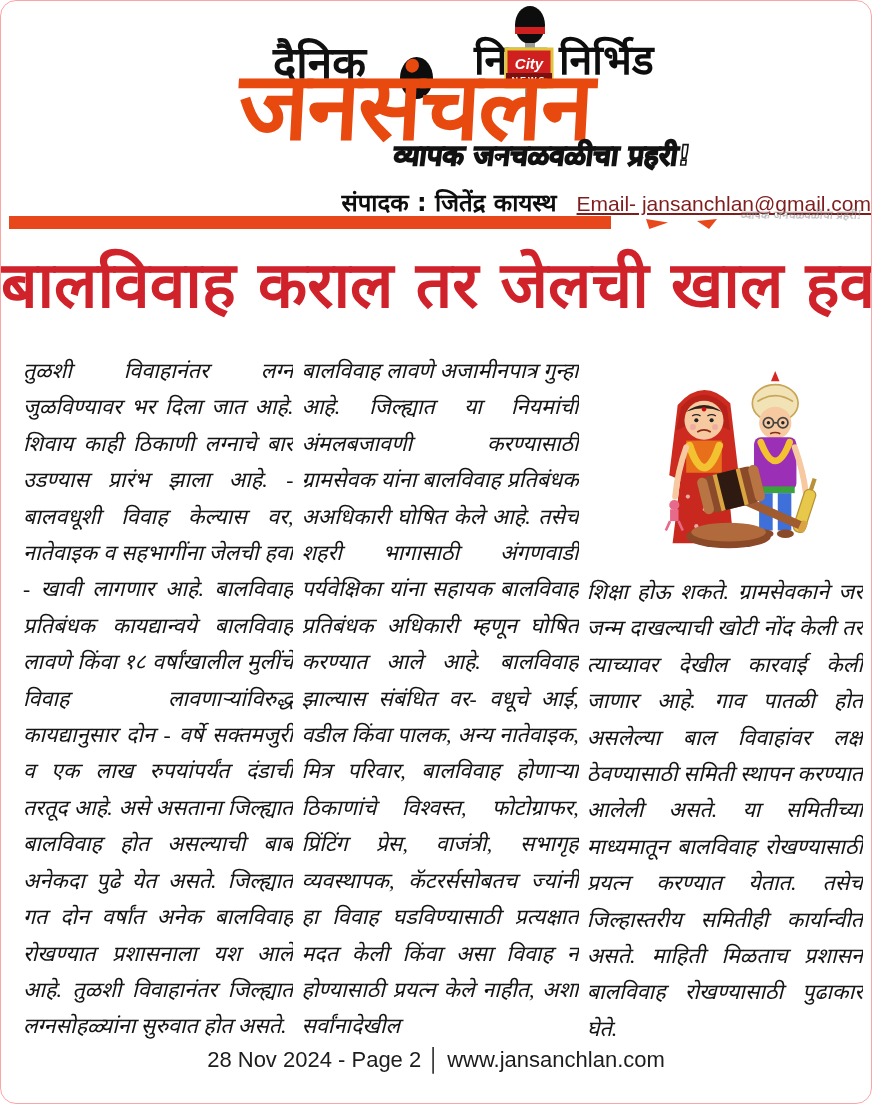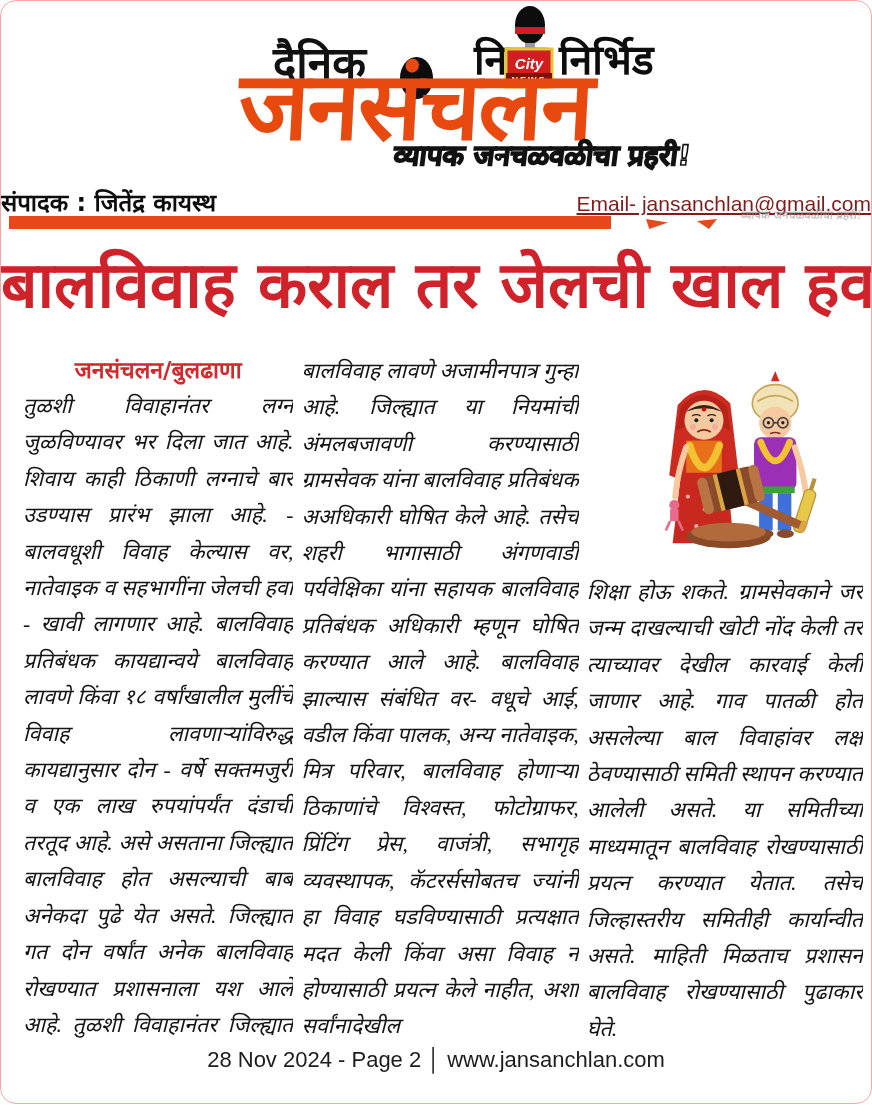--- a/index.html
+++ b/index.html
@@ -29,21 +29,21 @@
     color:#E8490F; white-space:nowrap; transform:skewX(-3deg); line-height:1.2;
     font-family:"DejaVu Sans", sans-serif; letter-spacing:-2px;
   }
   .tagline {
     position:absolute; left:393px; top:134px; font-size:28px; font-weight:800;
     color:#ffffff; -webkit-text-stroke:1.6px #111; transform:skewX(-7deg);
     white-space:nowrap; font-family:"DejaVu Sans", sans-serif;
   }
   .editor-row {
     position:absolute; top:184px; left:0; width:100%; display:flex;
-    justify-content:space-between; align-items:baseline; gap:5px; white-space:nowrap;
+    justify-content:flex-end; align-items:baseline; gap:20px; white-space:nowrap;
   }
   .editor-label { font-size:24px; font-weight:800; color:#0d0d0d;
     font-family:"DejaVu Sans", sans-serif; }
   .editor-email { font-size:21px; color:#7f1d1d;
     font-family:"Liberation Sans", sans-serif;text-decoration:underline; }
   .redbar { position:absolute; left:8px; top:215px; width:602px; height:13px;
     background:#E8461B; }
   .wm-frag { position:absolute; top:218px; height:10px; background:#E8491C; }
   .wm-frag.f1 { left:645px; width:22px; clip-path:polygon(0 0,100% 35%,15% 100%); }
   .wm-frag.f2 { left:696px; width:20px; clip-path:polygon(0 20%,100% 0,60% 100%); }
@@ -118,21 +118,20 @@
   <div class="redbar"></div>
   <div class="wm-frag f1"></div>
   <div class="wm-frag f2"></div>
   <div class="wm-tag">व्यापक जनचळवळीचा प्रहरी!</div>
 
   <div class="headline">बालविवाह कराल तर जेलची खाल हवा!</div>
 
   <div class="columns">
 
     <div class="col col1">
-      <div class="dateline">जनसंचलन/बुलढाणा</div>
       <div class="bodytext">तुळशी विवाहानंतर लग्न जुळविण्यावर भर दिला जात आहे. शिवाय काही ठिकाणी लग्नाचे बार उडण्यास प्रारंभ झाला आहे. - बालवधूशी विवाह केल्यास वर, नातेवाइक व सहभागींना जेलची हवा - खावी लागणार आहे. बालविवाह प्रतिबंधक कायद्यान्वये बालविवाह लावणे किंवा १८ वर्षांखालील मुलींचे विवाह लावणाऱ्यांविरुद्ध कायद्यानुसार दोन - वर्षे सक्तमजुरी व एक लाख रुपयांपर्यंत दंडाची तरतूद आहे. असे असताना जिल्ह्यात बालविवाह होत असल्याची बाब अनेकदा पुढे येत असते. जिल्ह्यात गत दोन वर्षांत अनेक बालविवाह रोखण्यात प्रशासनाला यश आले आहे. तुळशी विवाहानंतर जिल्ह्यात लग्नसोहळ्यांना सुरुवात होत असते.</div>
     </div>
 
     <div class="col col2">
       <div class="bodytext">बालविवाह लावणे अजामीनपात्र गुन्हा आहे. जिल्ह्यात या नियमांची अंमलबजावणी करण्यासाठी ग्रामसेवक यांना बालविवाह प्रतिबंधक अअधिकारी घोषित केले आहे. तसेच शहरी भागासाठी अंगणवाडी पर्यवेक्षिका यांना सहायक बालविवाह प्रतिबंधक अधिकारी म्हणून घोषित करण्यात आले आहे. बालविवाह झाल्यास संबंधित वर- वधूचे आई, वडील किंवा पालक, अन्य नातेवाइक, मित्र परिवार, बालविवाह होणाऱ्या ठिकाणांचे विश्वस्त, फोटोग्राफर, प्रिंटिंग प्रेस, वाजंत्री, सभागृह व्यवस्थापक, कॅटरर्ससोबतच ज्यांनी हा विवाह घडविण्यासाठी प्रत्यक्षात मदत केली किंवा असा विवाह न होण्यासाठी प्रयत्न केले नाहीत, अशा सर्वांनादेखील</div>
     </div>
 
     <div class="col col3">
       
       <svg class="illus" viewBox="0 0 250 215">

